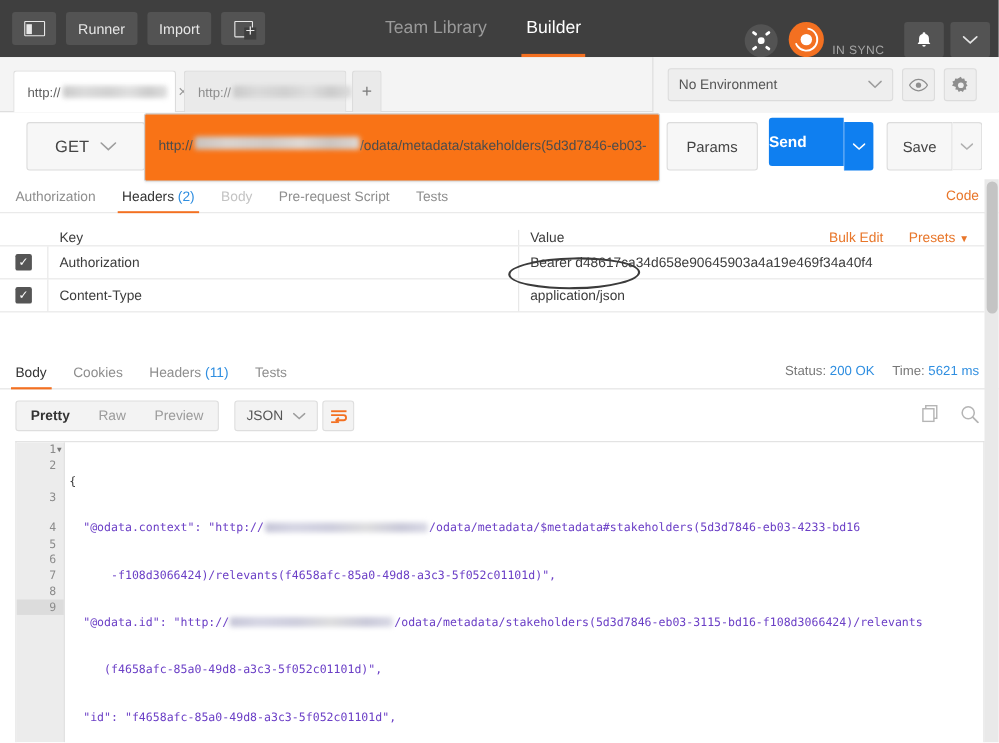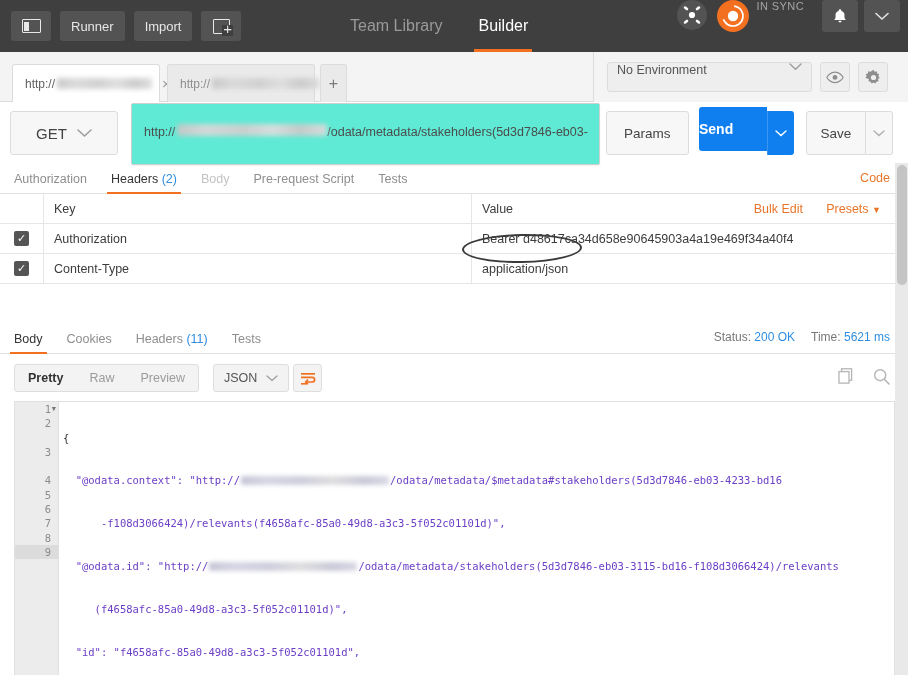--- a/index.html
+++ b/index.html
@@ -50,21 +50,21 @@
   .nav-tab {
     font-size: 16px; color: #9a9a9a; padding: 0 18px; height: 52px;
     display: flex; align-items: center; cursor: pointer; position: relative;
   }
   .nav-tab.active { color: #fff; }
   .nav-tab.active:after {
     content: ""; position: absolute; left: 14px; right: 14px; bottom: 0;
     height: 3px; background: #f37021;
   }
 
-  .topbar-right { position: absolute; right: 8px; top: 0; height: 52px; display: flex; align-items: flex-start; }
+  .topbar-right { position: absolute; right: 8px; top: 0; height: 52px; display: flex; align-items: flex-end; }
   .circle-icon-dark {
     width: 30px; height: 30px; border-radius: 50%; background: #535353;
     position: relative; margin-right: 10px; cursor: pointer;
   }
   .circle-icon-dark svg { position: absolute; left: 5px; top: 5px; }
   .sync-orb {
     width: 32px; height: 32px; border-radius: 50%; background: #f37021;
     position: relative; margin-right: 8px; cursor: pointer;
   }
   .insync-label { color: #a5a5a5; font-size: 11px; letter-spacing: .4px; margin-right: 18px; }
@@ -103,40 +103,40 @@
     justify-content: center; color: #7a7a7a; font-size: 16px; cursor: pointer;
   }
 
   .env-zone {
     position: absolute; top: 52px; left: 593px; width: 315px; height: 50px;
     background: #f4f4f4; border-left: 1px solid #dcdcdc; display: flex;
     align-items: center; padding-left: 13px;
   }
   .env-select {
     width: 205px; height: 30px; background: #eeeeee; border: 1px solid #dcdcdc;
-    border-radius: 3px; display: flex; justify-content: space-between;
+    border-radius: 3px; display: flex; align-items: center; justify-content: space-between;
     padding: 0 9px; font-size: 12.5px; color: #555; cursor: pointer;
   }
   .env-icon-btn {
     width: 30px; height: 30px; background: #eeeeee; border: 1px solid #dcdcdc;
     border-radius: 3px; margin-left: 8px; display: flex; align-items: center;
     justify-content: center; cursor: pointer;
   }
 
   
   .urlrow { position: absolute; top: 103px; left: 0; width: 908px; height: 62px; background: #fff; }
   .method-box {
-    position: absolute; left: 10px; top: 8px; width: 108px; height: 44px;
+    position: absolute; left: 24px; top: 8px; width: 108px; height: 44px;
     background: #f7f7f7; border: 1px solid #dcdcdc; border-radius: 3px;
     display: flex; align-items: center; justify-content: center; gap: 10px; cursor: pointer;
   }
   .method-label { font-size: 15px; color: #444; }
   .url-box {
     position: absolute; left: 131px; top: 0px; width: 469px; min-height: 62px;
-    background: #5eead4; border: 1px solid #cfcfcf; border-radius: 2px;
+    background: #f97316; border: 1px solid #cfcfcf; border-radius: 2px;
     padding: 18px 10px 8px 12px; font-size: 12.5px; color: #4c4c4c;
     line-height: 20px; word-break: break-all; z-index: 6; box-shadow: 0 1px 2px rgba(0,0,0,.06);
   }
   .ellipse-ann {
     position: absolute; left: 462px; top: 131px; width: 120px; height: 29px;
     border: 2.6px solid #3b3b3b; border-radius: 50%; z-index: 7; pointer-events: none;
     transform: rotate(-1deg);
   }
   .params-btn {
     position: absolute; left: 606px; top: 8px; height: 44px; padding: 0 17px;
@@ -183,21 +183,21 @@
   }
   .rq-count { color: #2f8ee0; }
   .code-link {
     position: absolute; right: 18px; bottom: 8px; color: #e8762a;
     font-size: 12.5px; cursor: pointer;
   }
 
   
   .hdr-table { position: absolute; top: 194px; left: 0; width: 895px; }
   .hrow { display: flex; height: 30px; border-bottom: 1px solid #e6e6e6; }
-  .hrow.head { background: #fff; }
+  .hrow.head { background: #fff; align-items: flex-end; }
   .hcheck {
     width: 44px; border-right: 1px solid #e6e6e6; display: flex;
     align-items: center; justify-content: center; flex: 0 0 44px;
   }
   .chk {
     width: 15px; height: 15px; background: #555; border-radius: 2px;
     display: flex; align-items: center; justify-content: center;
     color: #fff; font-size: 11px; cursor: pointer;
   }
   .hkey {

